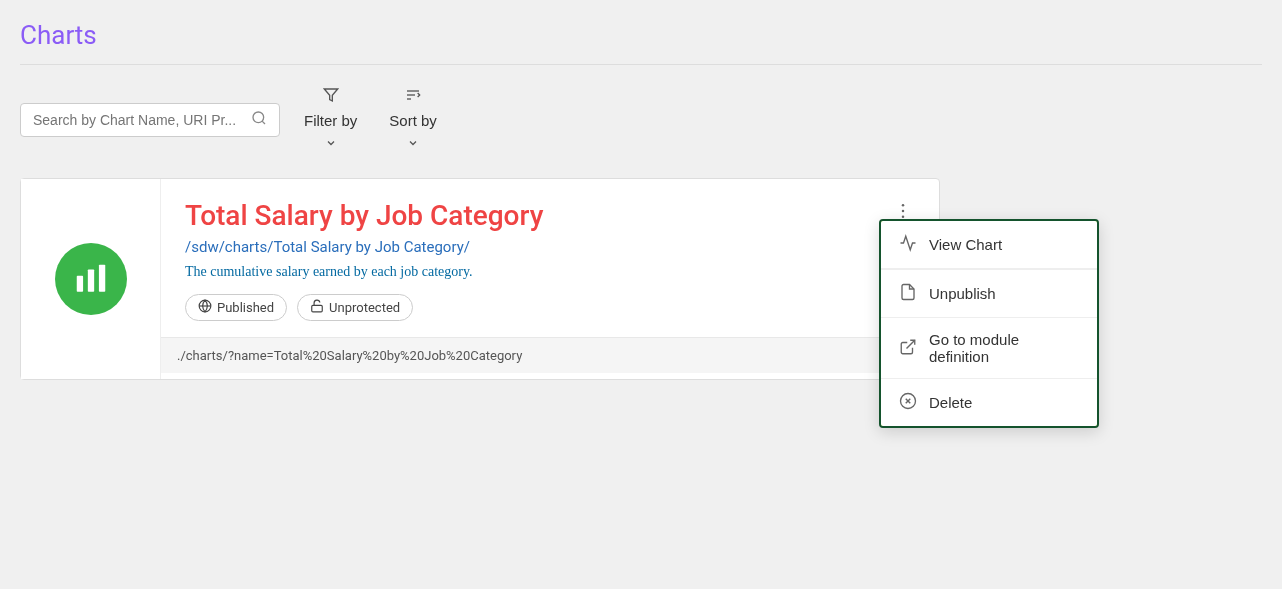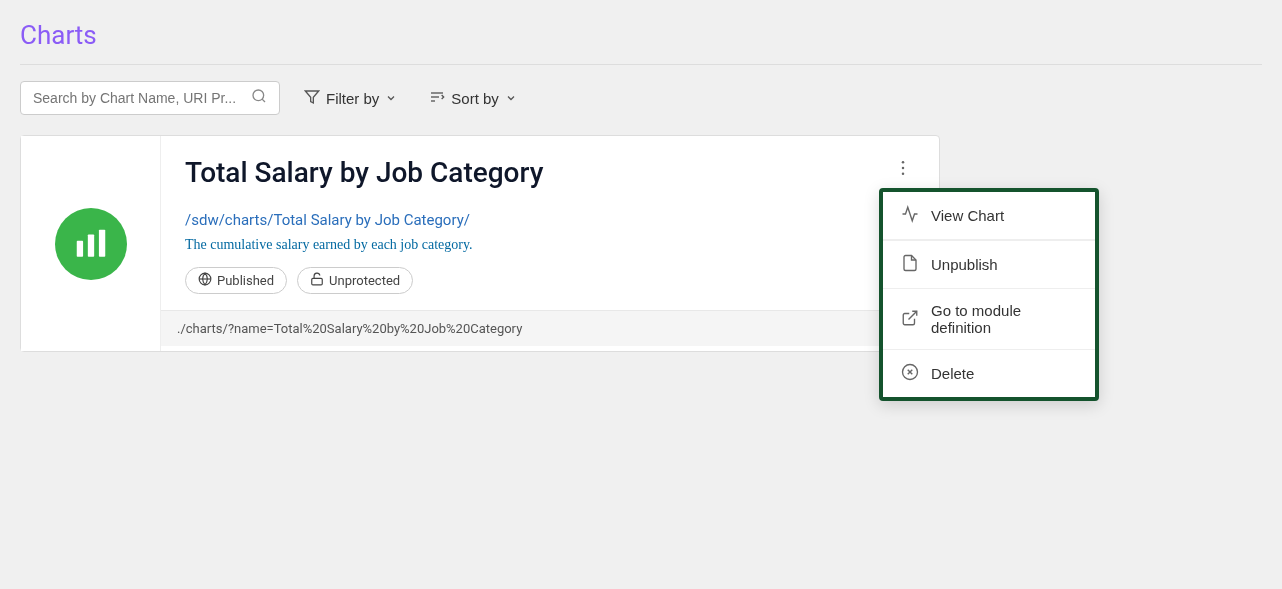--- a/index.html
+++ b/index.html
@@ -64,20 +64,21 @@
     .toolbar-btn {
       display: flex;
       align-items: center;
       gap: 6px;
       background: transparent;
       border: none;
       cursor: pointer;
       font-size: 15px;
       color: #333;
       padding: 6px 8px;
+      flex-direction: column;
     }
 
     .toolbar-btn svg {
       color: #555;
     }
 
     .chart-card {
       background: #fff;
       border: 1px solid #ddd;
       border-radius: 4px;
@@ -113,22 +114,22 @@
     }
 
     .chart-content {
       flex: 1;
       padding: 20px 40px 0 24px;
     }
 
     .chart-title {
       font-size: 28px;
       font-weight: 500;
-      color: #0f172a;
-      margin-bottom: 22px;
+      color: #ef4444;
+      margin-bottom: 6px;
     }
 
     .chart-uri {
       font-size: 15px;
       color: #2a6ebb;
       margin-bottom: 8px;
     }
 
     .chart-description {
       font-size: 14px;
@@ -175,24 +176,24 @@
       padding: 4px 8px;
       font-size: 22px;
       color: #666;
       letter-spacing: 1px;
       line-height: 1;
     }
 
     
     .context-menu {
       position: absolute;
-      top: 52px;
+      top: 40px;
       right: -160px;
       background: #84cc16;
-      border: 4px solid #14532d;
+      border: 2px solid #14532d;
       border-radius: 4px;
       box-shadow: 0 4px 16px rgba(0,0,0,0.15);
       width: 220px;
       z-index: 100;
       overflow: hidden;
     }
 
     .context-menu-item {
       display: flex;
       align-items: center;

